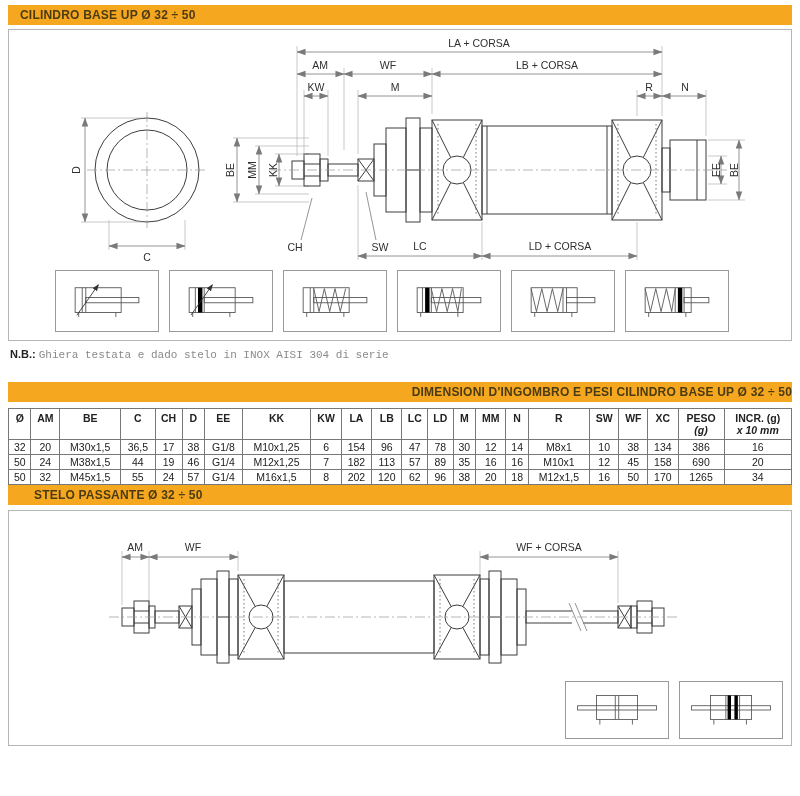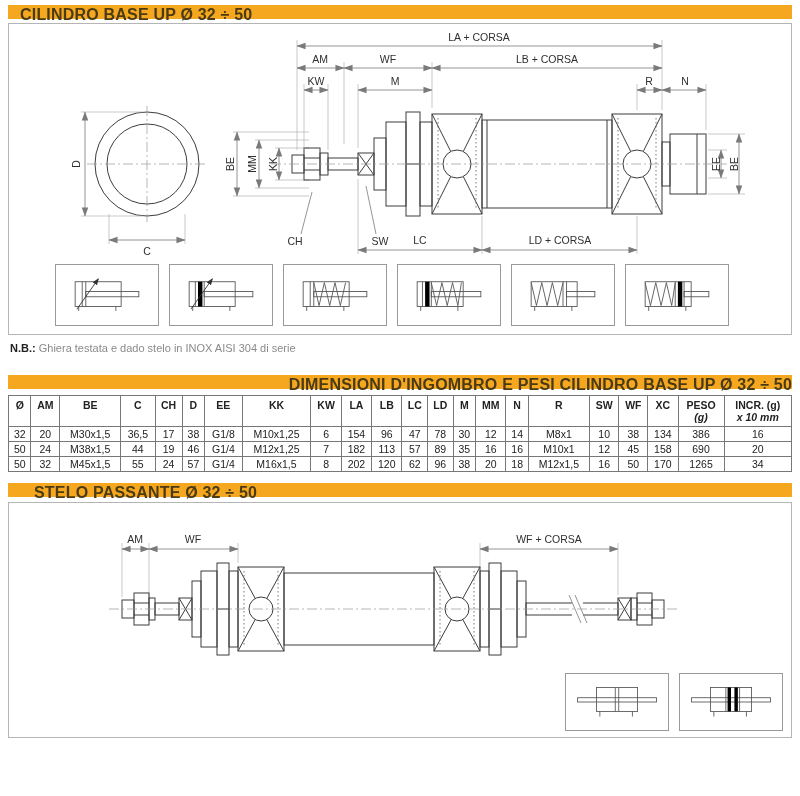--- a/index.html
+++ b/index.html
@@ -1,27 +1,27 @@
 <!DOCTYPE html>
 <html style="--accent: #F5A71F; --bar_text: #4A3B14; --border: #b5b5b5; --tborder: #777777; --note_gray: #8a8a8a;"><head>
 <meta charset="utf-8">
 <style>
   :root{ --accent:#F5A71F; --bar_text:#4A3B14; --border:#b5b5b5; --tborder:#777; --note_gray:#8a8a8a; }
   *{box-sizing:border-box;}
   html,body{margin:0;padding:0;}
   body{width:800px;height:796px;background:#fff;font-family:"Liberation Sans",sans-serif;overflow:hidden;}
   .page{padding:5px 8px 0 8px;}
-  .bar{background:var(--accent);color:var(--bar_text);font-weight:bold;font-size:16px;line-height:20px;height:14px;padding-left:12px;letter-spacing:.2px;}
+  .bar{background:var(--accent);color:var(--bar_text);font-weight:bold;font-size:12px;line-height:20px;height:20px;padding-left:12px;letter-spacing:.2px;}
   .frame{border:1px solid var(--border);background:#fff;margin-top:4px;}
   .frame3{position:relative;height:236px;margin-top:5px;}
   .nb{font-size:11px;margin:7px 0 0 2px;}
   .nb .nbl{font-weight:bold;color:#222;text-align:right;}
-  .nb .nbt{color:var(--note_gray);}
+  .nb .nbt{color:var(--note_gray);font-family:Liberation Mono, monospace;}
   .bar2{margin-top:21px;text-align:right;}
-  .bar3{margin-top:11px;padding-left:26px;}
+  .bar3{margin-top:0;padding-left:26px;}
   
   table.dim-table{width:100%;border-collapse:collapse;margin-top:6px;border:1.5px solid #555;table-layout:auto;}
   table.dim-table th, table.dim-table td{border:1px solid var(--tborder);text-align:center;font-size:10.5px;color:#222;padding:1px 2px;}
   table.dim-table th{font-weight:bold;vertical-align:top;padding-top:3px;padding-bottom:3px;}
   table.dim-table th .h2l{font-style:italic;}
   table.dim-table td{height:15px;}
   
   svg{display:block;}
   .obj{fill:none;stroke:#3d3d3d;stroke-width:1;}
   .portc{fill:#fff;stroke:#3d3d3d;stroke-width:1;}

